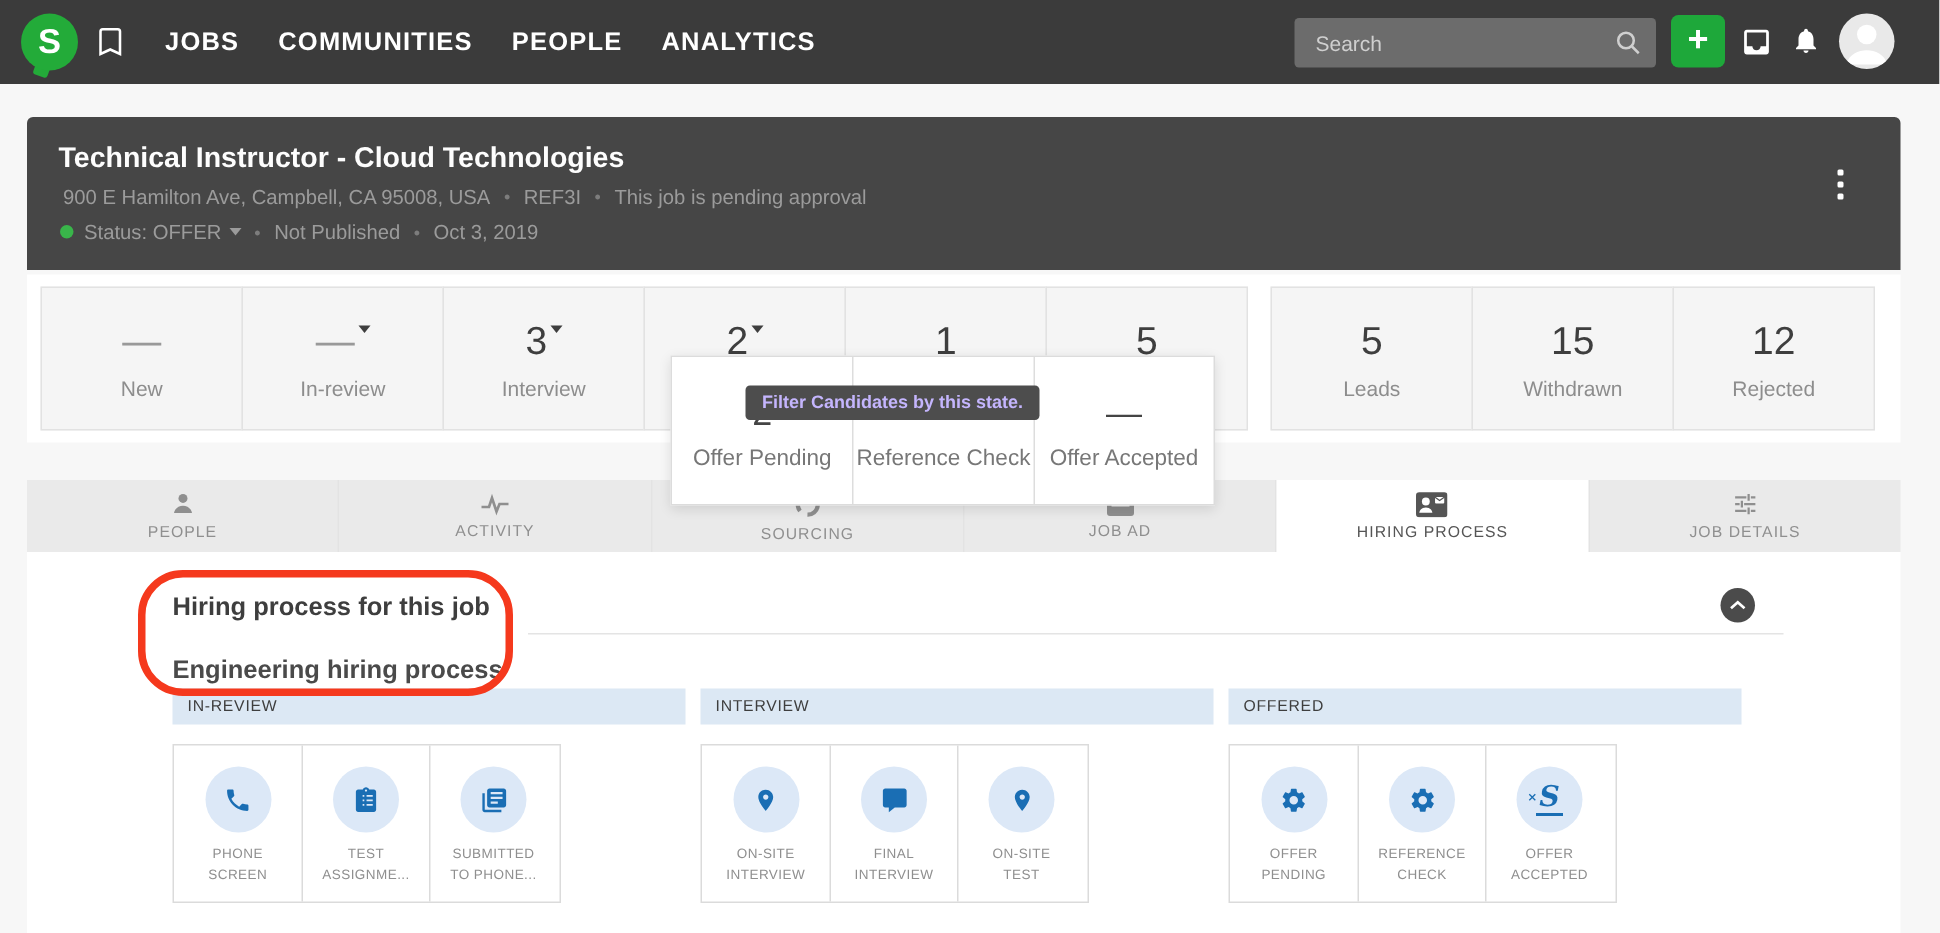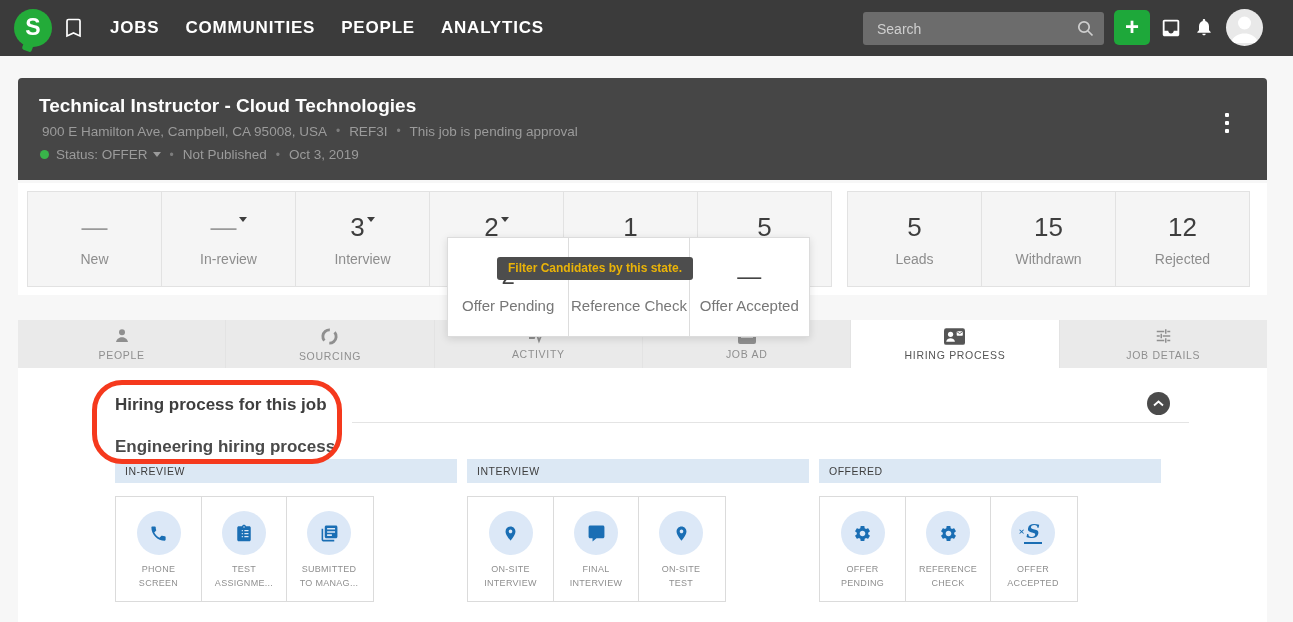--- a/index.html
+++ b/index.html
@@ -46,21 +46,21 @@
   .statval .caret-dn { border-left-width:4px; border-right-width:4px; border-top-width:5px; color:#3e3e3e; vertical-align:14px; margin-left:2px; }
   .statlbl { margin-top:11px; font-size:14px; color:#8d8d8d; }
 
   
   .ddpanel { position:absolute; left:447px; top:237px; width:363px; height:100px; background:#fff; border:1px solid #dcdcdc;
              box-shadow:0 2px 8px rgba(0,0,0,.12); display:flex; z-index:20; }
   .ddcol { width:121px; text-align:center; position:relative; }
   .ddcol + .ddcol { border-left:1px solid #ddd; }
   .ddval { margin-top:25px; height:26px; font-size:24px; color:#444; line-height:26px; }
   .ddlbl { margin-top:8px; font-size:15px; color:#777; }
-  .tooltip { position:absolute; left:497px; top:257px; background:#4d4d4d; color:#eab308; font-size:12px; font-weight:bold;
+  .tooltip { position:absolute; left:497px; top:257px; background:#4d4d4d; color:#c4b5fd; font-size:12px; font-weight:bold;
              padding:4px 11px 5px; border-radius:3px; z-index:40; white-space:nowrap; }
 
   
   .tabbar { position:absolute; left:18px; top:320px; width:1249px; height:48px; background:#eaeaea; display:flex; z-index:3; }
   .tab { flex:1; display:flex; flex-direction:column; align-items:center; justify-content:center; color:#8f8f8f; cursor:pointer; border-right:1px solid #e3e3e3; }
   .tab:last-child { border-right:none; }
   .tab .tlbl { font-size:10.5px; letter-spacing:.7px; margin-top:4px; }
   .tab svg { display:block; }
   .tab.active { background:#fff; color:#555; }
 
@@ -214,30 +214,30 @@
 
 <div class="tabbar">
   <div class="tab">
     <svg width="18" height="18" viewBox="0 0 24 24" fill="currentColor">
         <circle cx="12" cy="7" r="4"></circle>
         <path d="M4 20c.8-4.5 4.5-6.5 8-6.5s7.2 2 8 6.5z"></path>
       </svg>
     <span class="tlbl">PEOPLE</span>
   </div>
   <div class="tab">
+    <svg width="20" height="16" viewBox="0 0 20 16">
+        <polyline points="1,10 6,10 8,4 11,13 13,8 19,8" fill="none" stroke="currentColor" stroke-width="1.8"></polyline>
+      </svg>
+    <span class="tlbl">ACTIVITY</span>
+  </div>
+  <div class="tab">
     <svg width="19" height="19" viewBox="0 0 20 20">
         <circle cx="10" cy="10" r="7" fill="none" stroke="currentColor" stroke-width="3" stroke-dasharray="16 6" transform="rotate(-40 10 10)"></circle>
       </svg>
     <span class="tlbl">SOURCING</span>
-  </div>
-  <div class="tab">
-    <svg width="20" height="16" viewBox="0 0 20 16">
-        <polyline points="1,10 6,10 8,4 11,13 13,8 19,8" fill="none" stroke="currentColor" stroke-width="1.8"></polyline>
-      </svg>
-    <span class="tlbl">ACTIVITY</span>
   </div>
   <div class="tab">
     <svg width="18" height="15" viewBox="0 0 18 15">
         <rect x="0" y="0" width="18" height="15" rx="2" fill="currentColor"></rect>
         <rect x="3" y="6.5" width="12" height="2.2" fill="#eaeaea"></rect>
       </svg>
     <span class="tlbl">JOB AD</span>
   </div>
   <div class="tab active">
     <svg width="21" height="17" viewBox="0 0 24 19">
@@ -296,21 +296,21 @@
               </svg>
             </div>
           <div class="steplbl">TEST ASSIGNME...</div>
         </div>
         <div class="step">
           <div class="iconcircle">
               <svg width="19" height="19" viewBox="0 0 24 24" fill="#1a6eb4">
                 <path d="M4 6H2v14c0 1.1.9 2 2 2h14v-2H4V6zm16-4H8c-1.1 0-2 .9-2 2v12c0 1.1.9 2 2 2h12c1.1 0 2-.9 2-2V4c0-1.1-.9-2-2-2zm-1 9H9V9h10v2zm-4 4H9v-2h6v2zm4-8H9V5h10v2z"></path>
               </svg>
             </div>
-          <div class="steplbl">SUBMITTED TO MANAG...</div>
+          <div class="steplbl">SUBMITTED TO PHONE...</div>
         </div>
       </div>
     </div>
 
     <div class="stage">
       <div class="stagehdr">INTERVIEW</div>
       <div class="cards">
         <div class="step">
           <div class="iconcircle">
               <svg width="17" height="21" viewBox="0 0 24 24" fill="#1a6eb4">

